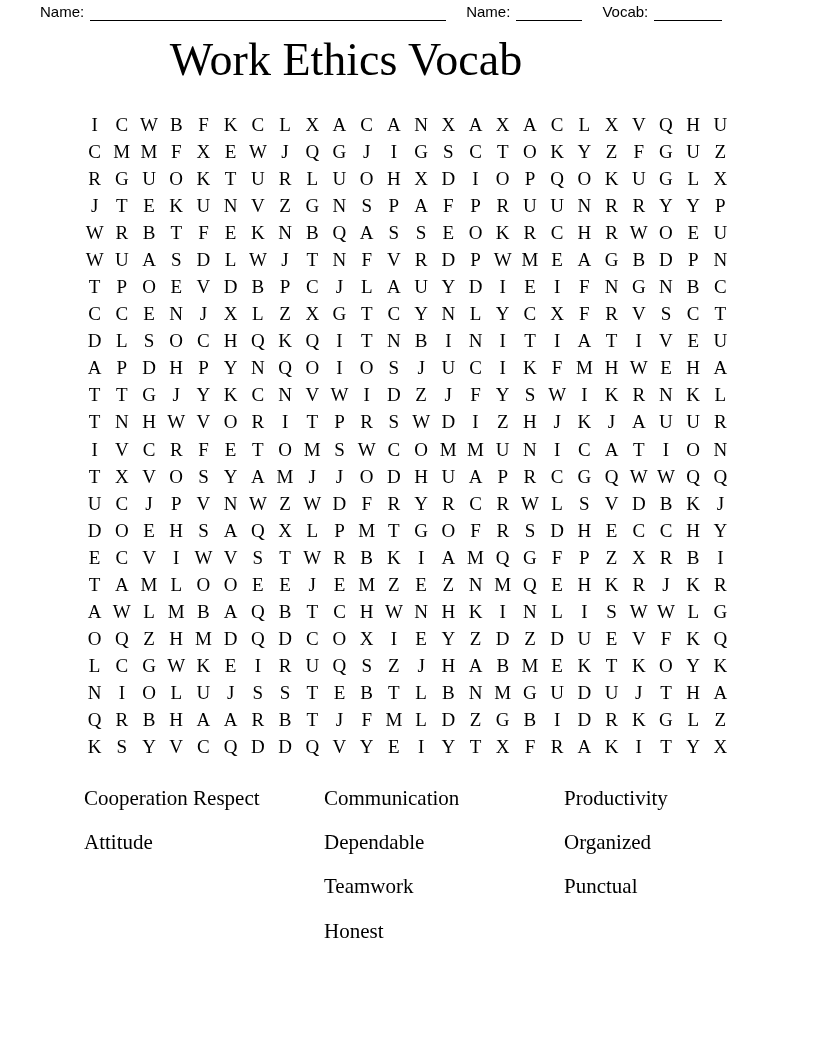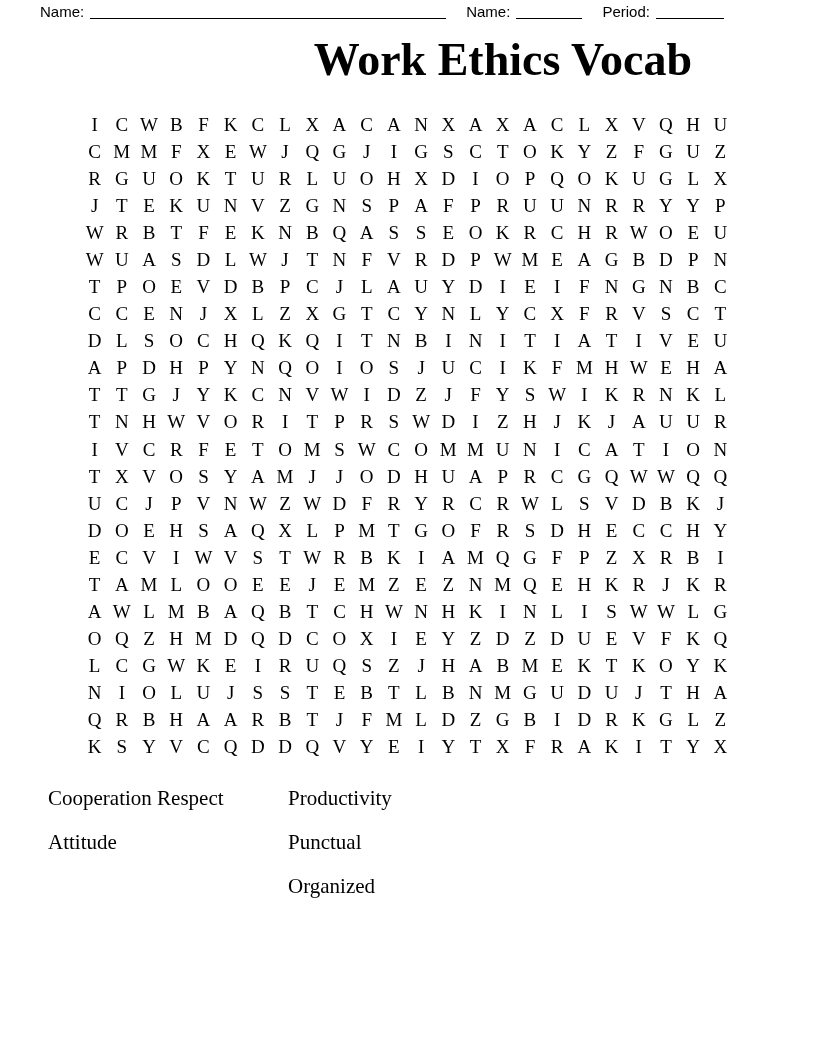--- a/index.html
+++ b/index.html
@@ -13,20 +13,21 @@
     overflow: hidden;
   }
 
   
   .header {
     position: absolute;
     top: 3px;
     left: 40px;
     width: 692px;
     display: flex;
+    align-items: flex-end;
     font-family: "Liberation Sans", sans-serif;
     font-size: 15px;
     line-height: 18px;
   }
   .header .label { white-space: nowrap; }
   .blank {
     display: inline-block;
     border-bottom: 1.5px solid #000;
     height: 16px;
   }
@@ -35,24 +36,24 @@
   .period-blank { width: 68px;  margin-left: 6px; }
   .gap-1 { width: 20px; }
   .gap-2 { width: 20px; }
 
   
   .title {
     position: absolute;
     top: 33px;
     left: 0;
     width: 692px;
-    text-align: right;
+    text-align: center;
     font-family: "Liberation Serif", serif;
     font-size: 46px;
-    font-weight: 700;
+    font-weight: 400;
     letter-spacing: 0px;
   }
 
   
   .grid {
     position: absolute;
     left: 81px;
     top: 111px;
     width: 653px;
     height: 650px;
@@ -72,40 +73,41 @@
   
   .word-list {
     position: absolute;
     left: 48px;
     top: 776px;
     width: 720px;
     display: flex;
   }
   .word-col {
     width: 240px;
+    margin-left: 36px;
   }
   .word {
     height: 44.4px;
     display: flex;
     align-items: center;
     font-family: "Liberation Serif", serif;
     font-size: 21px;
   }
 </style>
 </head>
 <body>
 
 <div class="header">
   <span class="label">Name:</span>
   <span class="blank name-blank"></span>
   <span class="gap-1"></span>
   <span class="label">Name:</span>
   <span class="blank date-blank"></span>
   <span class="gap-2"></span>
-  <span class="label">Period:</span>
+  <span class="label">Vocab:</span>
   <span class="blank period-blank"></span>
 </div>
 
 <div class="title">Work Ethics Vocab</div>
 
 <div class="grid">
     <span class="cell">I</span>
     <span class="cell">C</span>
     <span class="cell">W</span>
     <span class="cell">B</span>
@@ -682,17 +684,23 @@
     <span class="cell">Y</span>
     <span class="cell">X</span>
   </div>
 
 <div class="word-list">
     <div class="word-col">
       <div class="word">Cooperation Respect</div>
       <div class="word">Attitude</div>
     </div>
     <div class="word-col">
+      <div class="word">Communication</div>
+      <div class="word">Dependable</div>
+      <div class="word">Teamwork</div>
+      <div class="word">Honest</div>
+    </div>
+    <div class="word-col">
       <div class="word">Productivity</div>
+      <div class="word">Organized</div>
       <div class="word">Punctual</div>
-      <div class="word">Organized</div>
     </div>
   </div>
 
 </body></html>

